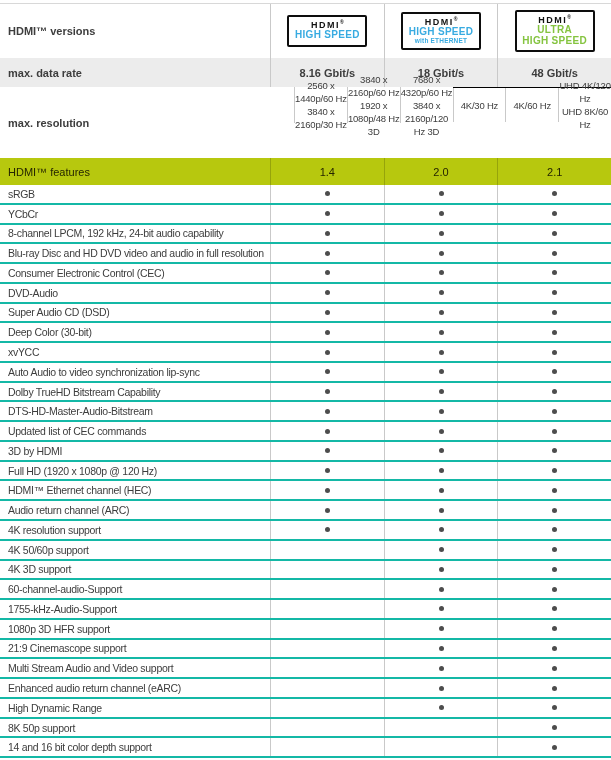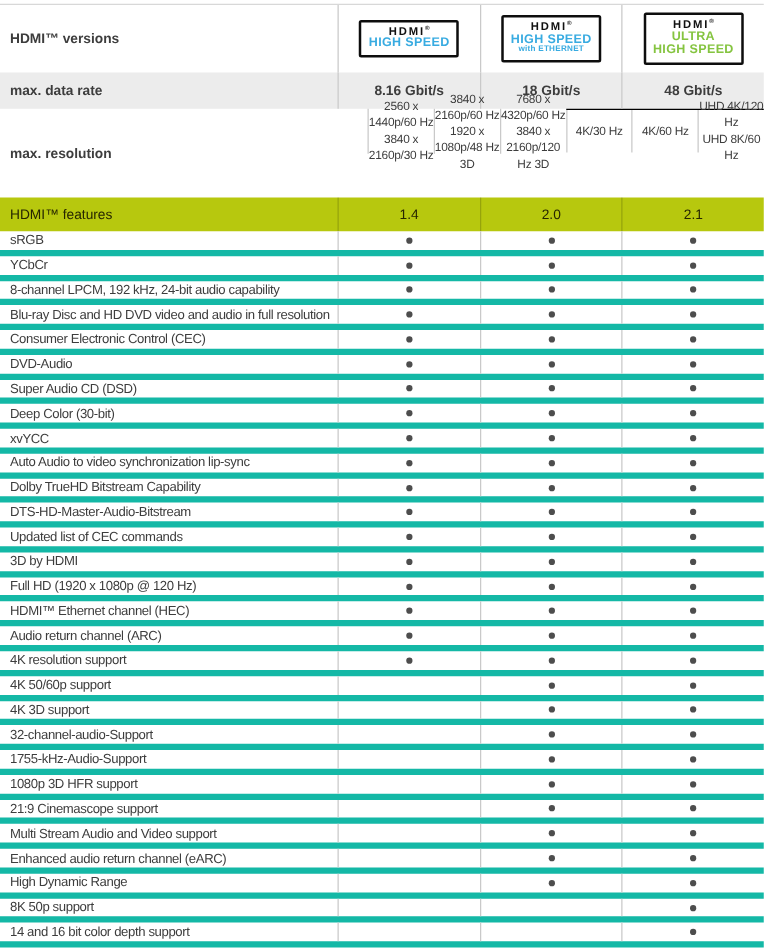--- a/index.html
+++ b/index.html
@@ -59,21 +59,21 @@
   .res-sub1 { height: 36px; }
   .res-sub2 { height: 35px; border-top: 1px solid #000000; }
   .res-line { font-size: 9.5px; letter-spacing: -0.2px; line-height: 13px; font-weight: normal; }
 
   
   .r-feath { height: 27px; background: #b7c80e; font-size: 11px; font-weight: normal; color: #262600; }
   .r-feath .data-cell { border-left-color: rgba(0,0,0,0.18); }
 
   
   .features-list { height: 573px; display: flex; flex-direction: column; }
-  .frow { flex: 1 1 0; display: flex; border-bottom: 5px solid #14b8a6; }
+  .frow { flex: 1 1 0; display: flex; border-bottom: 2px solid #14b8a6; }
   .frow .label-cell { font-size: 10.5px; letter-spacing: -0.3px; }
   .frow .data-cell { justify-content: center; }
   .dot {
     width: 5px; height: 5px; border-radius: 50%;
     background: #4d4d4d; display: inline-block;
   }
 </style>
 </head>
 <body>
 
@@ -380,21 +380,21 @@
         <div class="cell label-cell">4K 3D support</div>
         <div class="cell data-cell"></div>
         <div class="cell data-cell">
           <span class="dot"></span>
         </div>
         <div class="cell data-cell">
           <span class="dot"></span>
         </div>
       </div>
       <div class="frow">
-        <div class="cell label-cell">32-channel-audio-Support</div>
+        <div class="cell label-cell">60-channel-audio-Support</div>
         <div class="cell data-cell"></div>
         <div class="cell data-cell">
           <span class="dot"></span>
         </div>
         <div class="cell data-cell">
           <span class="dot"></span>
         </div>
       </div>
       <div class="frow">
         <div class="cell label-cell">1755-kHz-Audio-Support</div>

